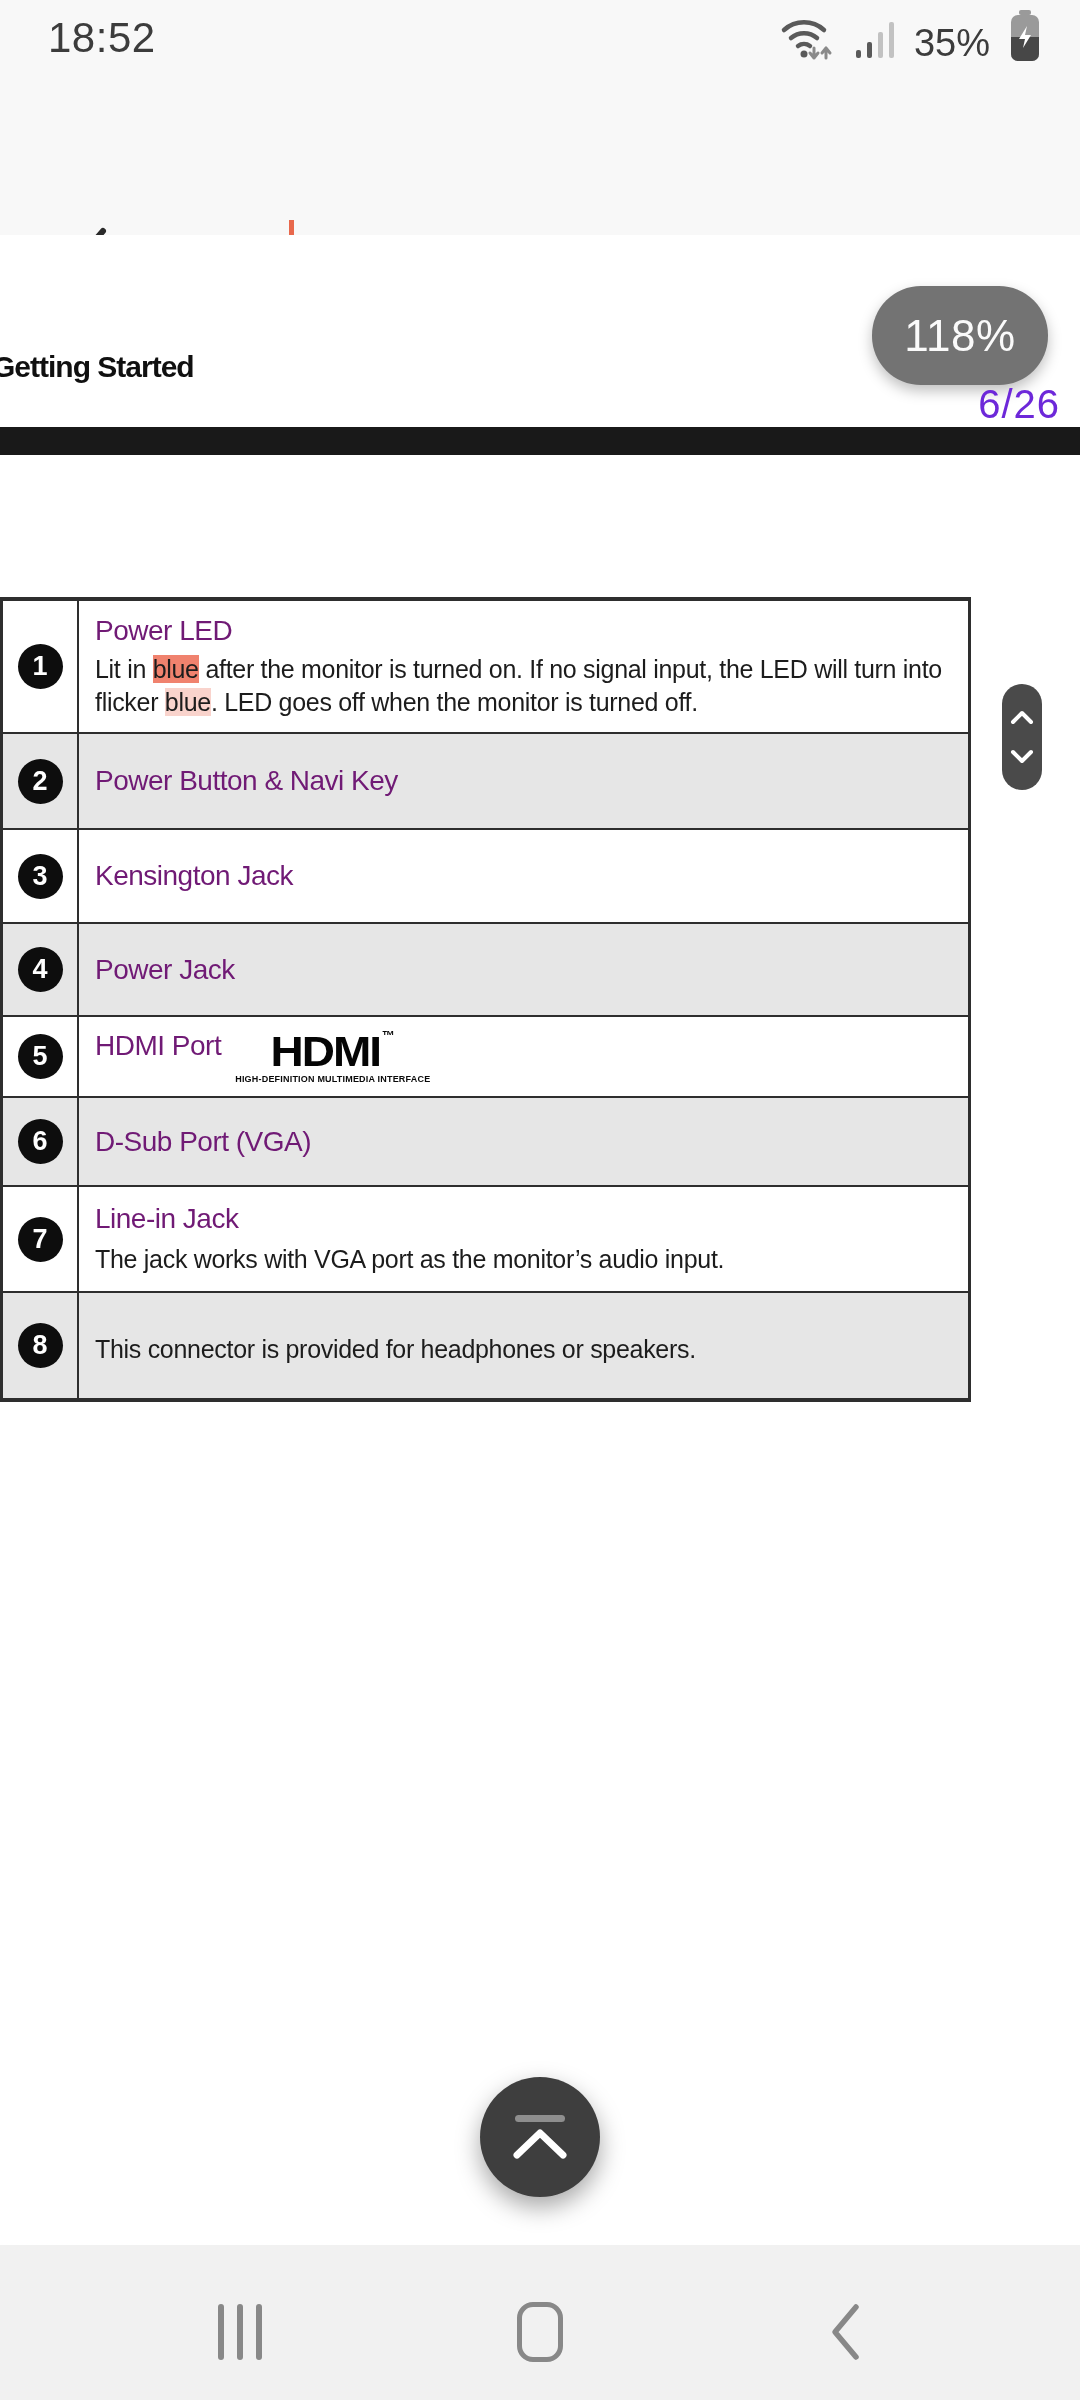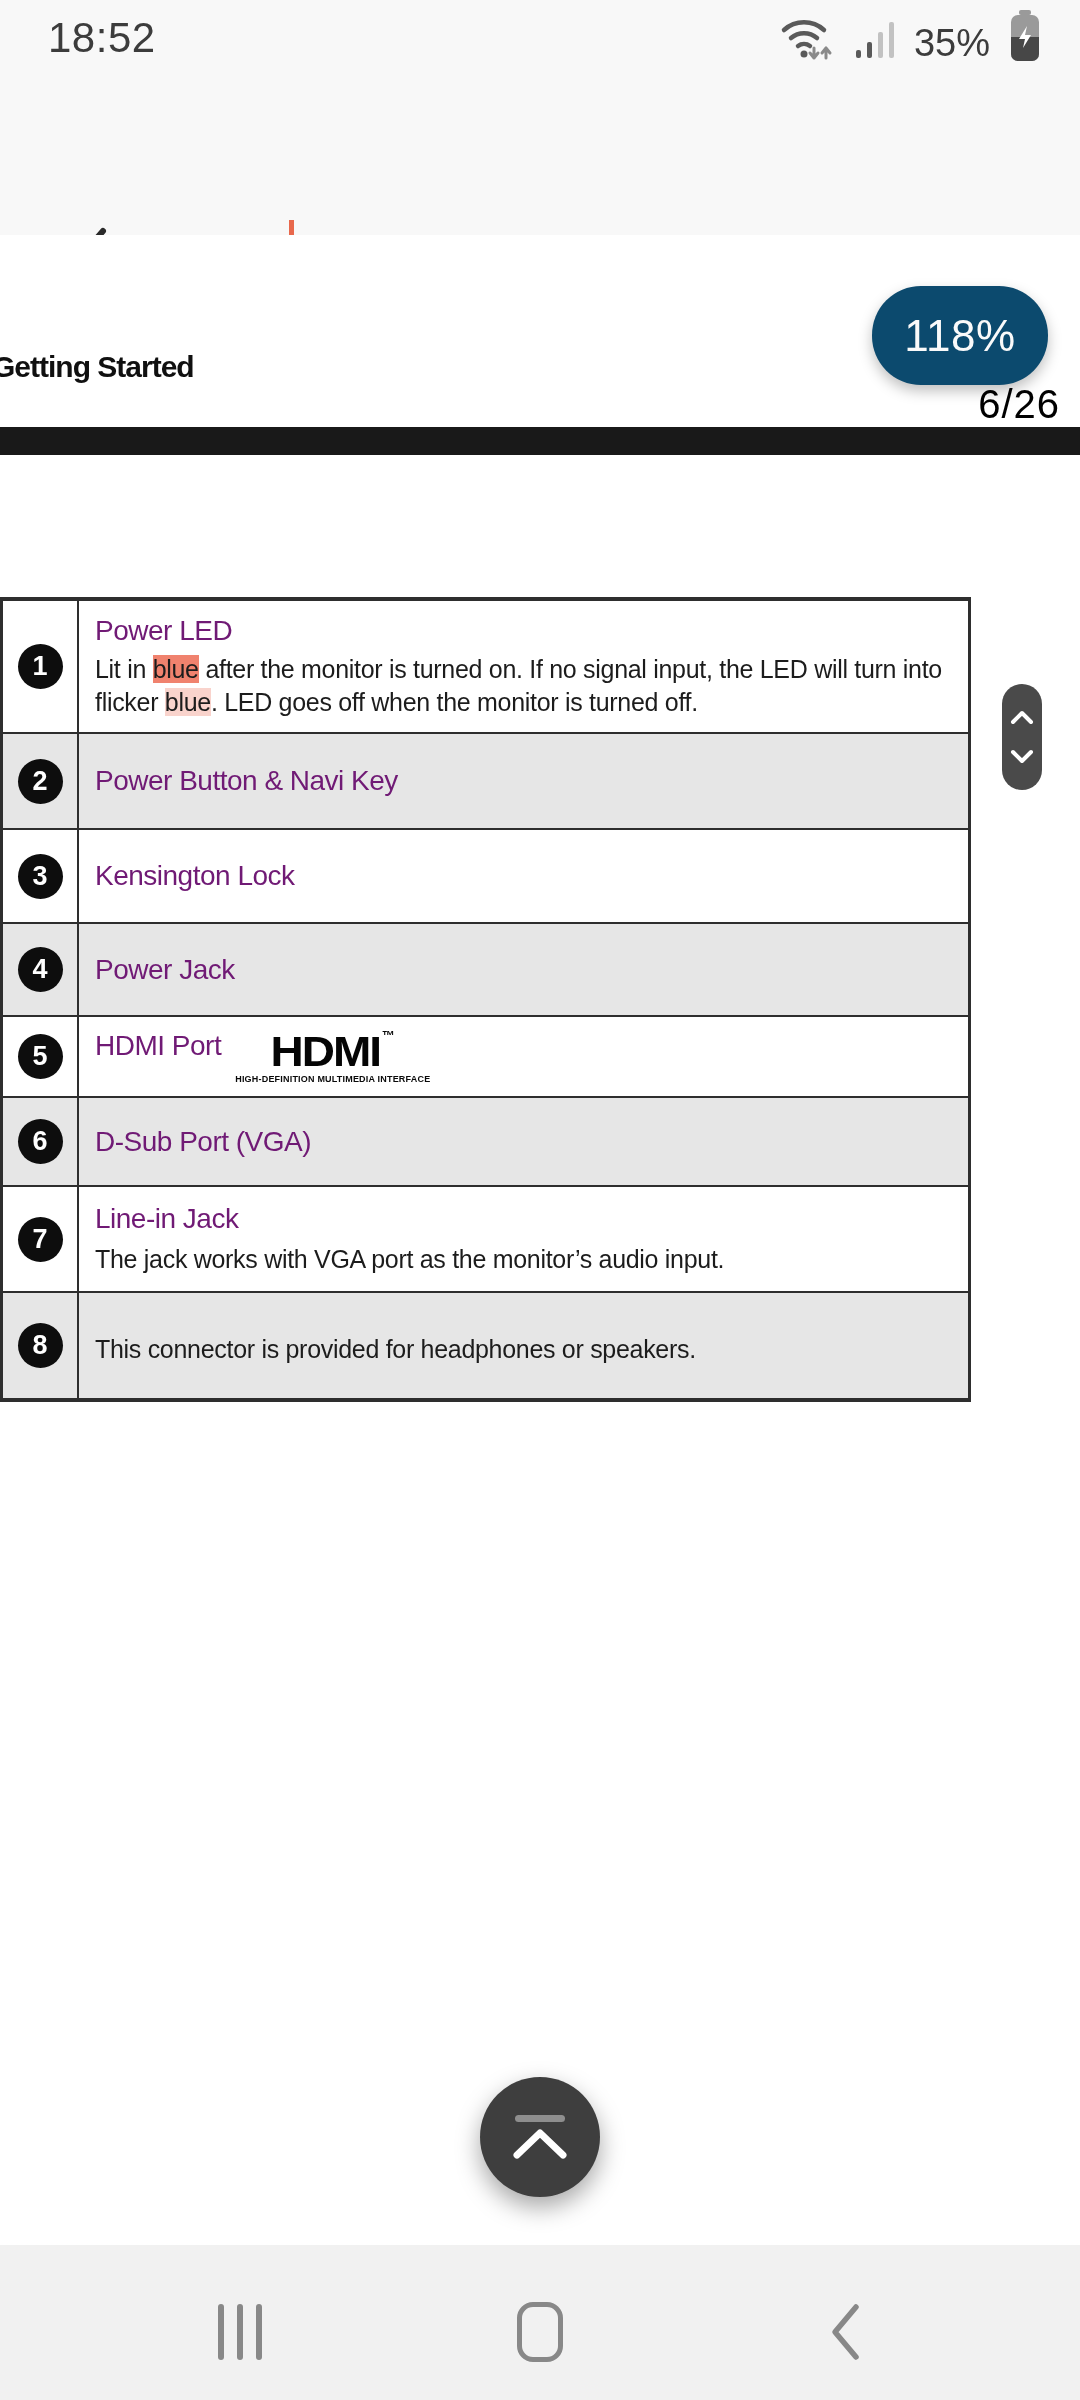--- a/index.html
+++ b/index.html
@@ -18,24 +18,24 @@
   .query { position:absolute; left:178px; top:118px; height:84px; display:flex; align-items:center; }
   .querytext { font-size:58px; color:#1F1F1F; letter-spacing:-0.5px; }
   .caret { display:inline-block; width:5px; height:80px; background:#E8684C; margin-left:3px; }
   .closebtn { position:absolute; left:714px; top:124px; width:76px; height:76px; display:flex; align-items:center; justify-content:center; }
   .nextbtn  { position:absolute; left:856px; top:124px; width:84px; height:76px; display:flex; align-items:center; justify-content:center; }
   .prevbtn  { position:absolute; left:960px; top:124px; width:84px; height:76px; display:flex; align-items:center; justify-content:center; }
 
   
   .content { position:absolute; left:0; top:235px; width:1080px; height:2010px; background:#ffffff; }
   .section-header { position:absolute; left:-8px; top:350px; font-size:30px; font-weight:bold; letter-spacing:-1px; color:#101010; white-space:nowrap; }
-  .zoombadge { position:absolute; left:872px; top:286px; width:176px; height:99px; background:#0c4a6e; border-radius:49px;
+  .zoombadge { position:absolute; left:872px; top:286px; width:176px; height:99px; background:#737373; border-radius:49px;
                display:flex; align-items:center; justify-content:center; box-shadow:0 6px 14px rgba(0,0,0,0.25); }
   .zoombadge span { color:#FAFAFA; font-size:44px; letter-spacing:0.5px; }
-  .pageind { position:absolute; right:20px; top:382px; font-size:40px; color:#000000; letter-spacing:1px; }
+  .pageind { position:absolute; right:20px; top:382px; font-size:40px; color:#6d28d9; letter-spacing:1px; }
   .blackbar { position:absolute; left:0; top:427px; width:1080px; height:28px; background:#191919; }
 
   
   .ptable { position:absolute; left:0; top:597px; width:971px;
             border-top:4px solid #2E2E2E; border-bottom:4px solid #2E2E2E;
             border-right:3px solid #2E2E2E; border-left:3px solid #2E2E2E; background:#fff; }
   .prow { display:flex; border-top:2px solid #2E2E2E; background:#fff; }
   .prow:first-child { border-top:none; }
   .prow.alt { background:#E6E6E6; }
   .numcol { width:76px; flex:none; border-right:2px solid #2E2E2E; display:flex; align-items:center; justify-content:center; }
@@ -162,21 +162,21 @@
       <div class="rbody">
         <div class="rtitle">Power Button &amp; Navi Key</div>
       </div>
     </div>
 
     <div class="prow" style="height:94px">
       <div class="numcol">
         <div class="numcircle">3</div>
       </div>
       <div class="rbody">
-        <div class="rtitle">Kensington Lock</div>
+        <div class="rtitle">Kensington Jack</div>
       </div>
     </div>
 
     <div class="prow alt" style="height:93px">
       <div class="numcol">
         <div class="numcircle">4</div>
       </div>
       <div class="rbody">
         <div class="rtitle">Power Jack</div>
       </div>

